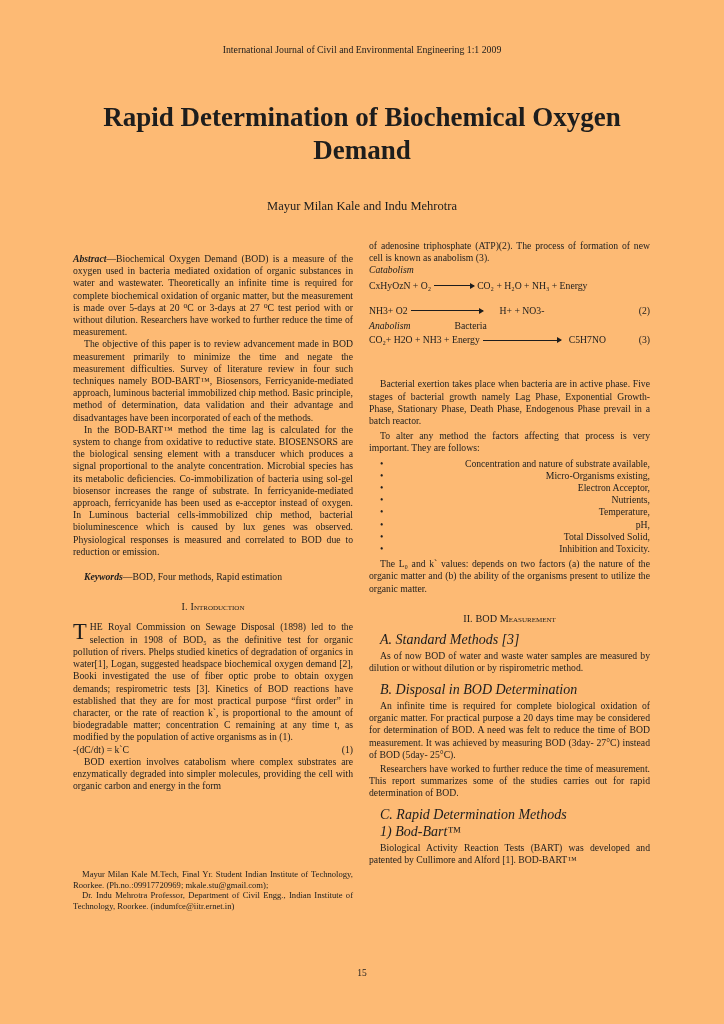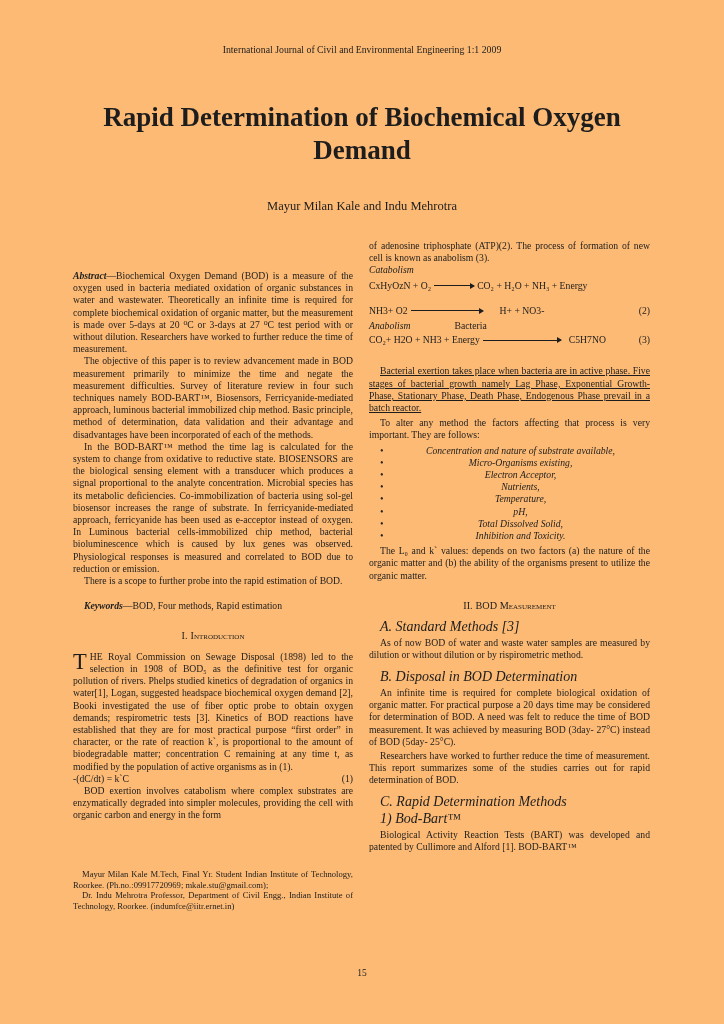--- a/index.html
+++ b/index.html
@@ -21,21 +21,21 @@
     text-align:center; font-size:12.5px;
   }
   .columns {
     position:absolute; top:240px; left:73px; width:577px;
     display:flex; gap:16px;
   }
   .col { width:280px; font-size:9.7px; line-height:12.2px; text-align:justify; }
   .col2 { width:281px; }
   p { margin:0; }
   p.ind { text-indent:11px; }
-  .first { margin-top:30px; }
+  .first { margin-top:13px; }
   .bi { font-weight:bold; font-style:italic; }
   .i { font-style:italic; }
   .keywords { margin-top:13px; text-indent:11px; }
   h2.sec {
     font-size:10.2px; font-weight:400; font-variant:small-caps;
     text-align:center; margin:18px 0 8px; text-indent:0;
   }
   h2.sec .hsp { margin-left:3px;text-align:right; }
   h3.sub {
     font-size:14px; font-weight:400; font-style:italic;
@@ -46,26 +46,26 @@
   .eqrow { display:flex; align-items:center; white-space:nowrap; text-align:left; }
   .eqnum { margin-left:auto; }
   .arrow {
     position:relative; height:1px; background:#1d1d1d;
     display:inline-block; margin:0 3px; flex:0 0 auto;
   }
   .arrow::after {
     content:""; position:absolute; right:-1px; top:50%; transform:translateY(-50%);
     border-left:5px solid #1d1d1d; border-top:3px solid transparent; border-bottom:3px solid transparent;
   }
-  .mt3 { margin-top:3px; } .mt13 { margin-top:13px; } .mt16 { margin-top:19px;text-decoration:underline; }
+  .mt3 { margin-top:3px; } .mt13 { margin-top:13px; } .mt16 { margin-top:32px; }
   .mt2 { margin-top:2px; }
   .gapL14 { margin-left:14px; } .gapL5 { margin-left:5px; }
   .bacteria { margin-left:44px; }
   .bullets { list-style:none; margin:3px 0; padding:0; }
-  .bullets li { padding-left:22px; position:relative; text-align:center;font-style:italic; }
+  .bullets li { padding-left:22px; position:relative; text-align:right; }
   .bullets li::before { content:"\2022"; position:absolute; left:11px; }
   .footnote {
     position:absolute; top:869px; left:73px; width:280px;
     font-size:8.6px; line-height:10.5px; text-align:justify;
   }
   .footnote p { text-indent:9px; margin:0; }
   .pagenum {
     position:absolute; top:968px; left:0; right:0;
     text-align:center; font-size:9.5px;
   }
@@ -80,21 +80,20 @@
   <h1 class="title">Rapid Determination of Biochemical Oxygen Demand</h1>
 
   <div class="authors">Mayur Milan Kale and Indu Mehrotra</div>
 
   <div class="columns">
 
     <div class="col">
       <p class="first"><span class="bi">Abstract</span><span>—Biochemical Oxygen Demand (BOD) is a measure of the oxygen used in bacteria mediated oxidation of organic substances in water and wastewater. Theoretically an infinite time is required for complete biochemical oxidation of organic matter, but the measurement is made over 5-days at 20 ⁰C or 3-days at 27 ⁰C test period with or without dilution. Researchers have worked to further reduce the time of measurement.</span></p>
       <p class="ind">The objective of this paper is to review advancement made in BOD measurement primarily to minimize the time and negate the measurement difficulties. Survey of literature review in four such techniques namely BOD-BART™, Biosensors, Ferricyanide-mediated approach, luminous bacterial immobilized chip method. Basic principle, method of determination, data validation and their advantage and disadvantages have been incorporated of each of the methods.</p>
       <p class="ind">In the BOD-BART™ method the time lag is calculated for the system to change from oxidative to reductive state. BIOSENSORS are the biological sensing element with a transducer which produces a signal proportional to the analyte concentration. Microbial species has its metabolic deficiencies. Co-immobilization of bacteria using sol-gel biosensor increases the range of substrate. In ferricyanide-mediated approach, ferricyanide has been used as e-acceptor instead of oxygen. In Luminous bacterial cells-immobilized chip method, bacterial bioluminescence which is caused by lux genes was observed. Physiological responses is measured and correlated to BOD due to reduction or emission.</p>
-      <p class="ind">There is a scope to further probe into the rapid estimation of BOD.</p>
       <p class="keywords"><span class="bi">Keywords</span><span>—BOD, Four methods, Rapid estimation</span></p>
 
       <h2 class="sec"><span>I.</span><span class="hsp">Introduction</span></h2>
 
       <p><span class="dropcap">T</span><span>HE Royal Commission on Sewage Disposal (1898) led to the selection in 1908 of BOD₅ as the definitive test for organic pollution of rivers. Phelps studied kinetics of degradation of organics in water[1], Logan, suggested headspace biochemical oxygen demand [2], Booki investigated the use of fiber optic probe to obtain oxygen demands; respirometric tests [3]. Kinetics of BOD reactions have established that they are for most practical purpose “first order” in character, or the rate of reaction k`, is proportional to the amount of biodegradable matter; concentration C remaining at any time t, as modified by the population of active organisms as in (1).</span></p>
 
       <div class="eqrow">
         <span>-(dC/dt) = k`C</span>
         <span class="eqnum">(1)</span>
       </div>

